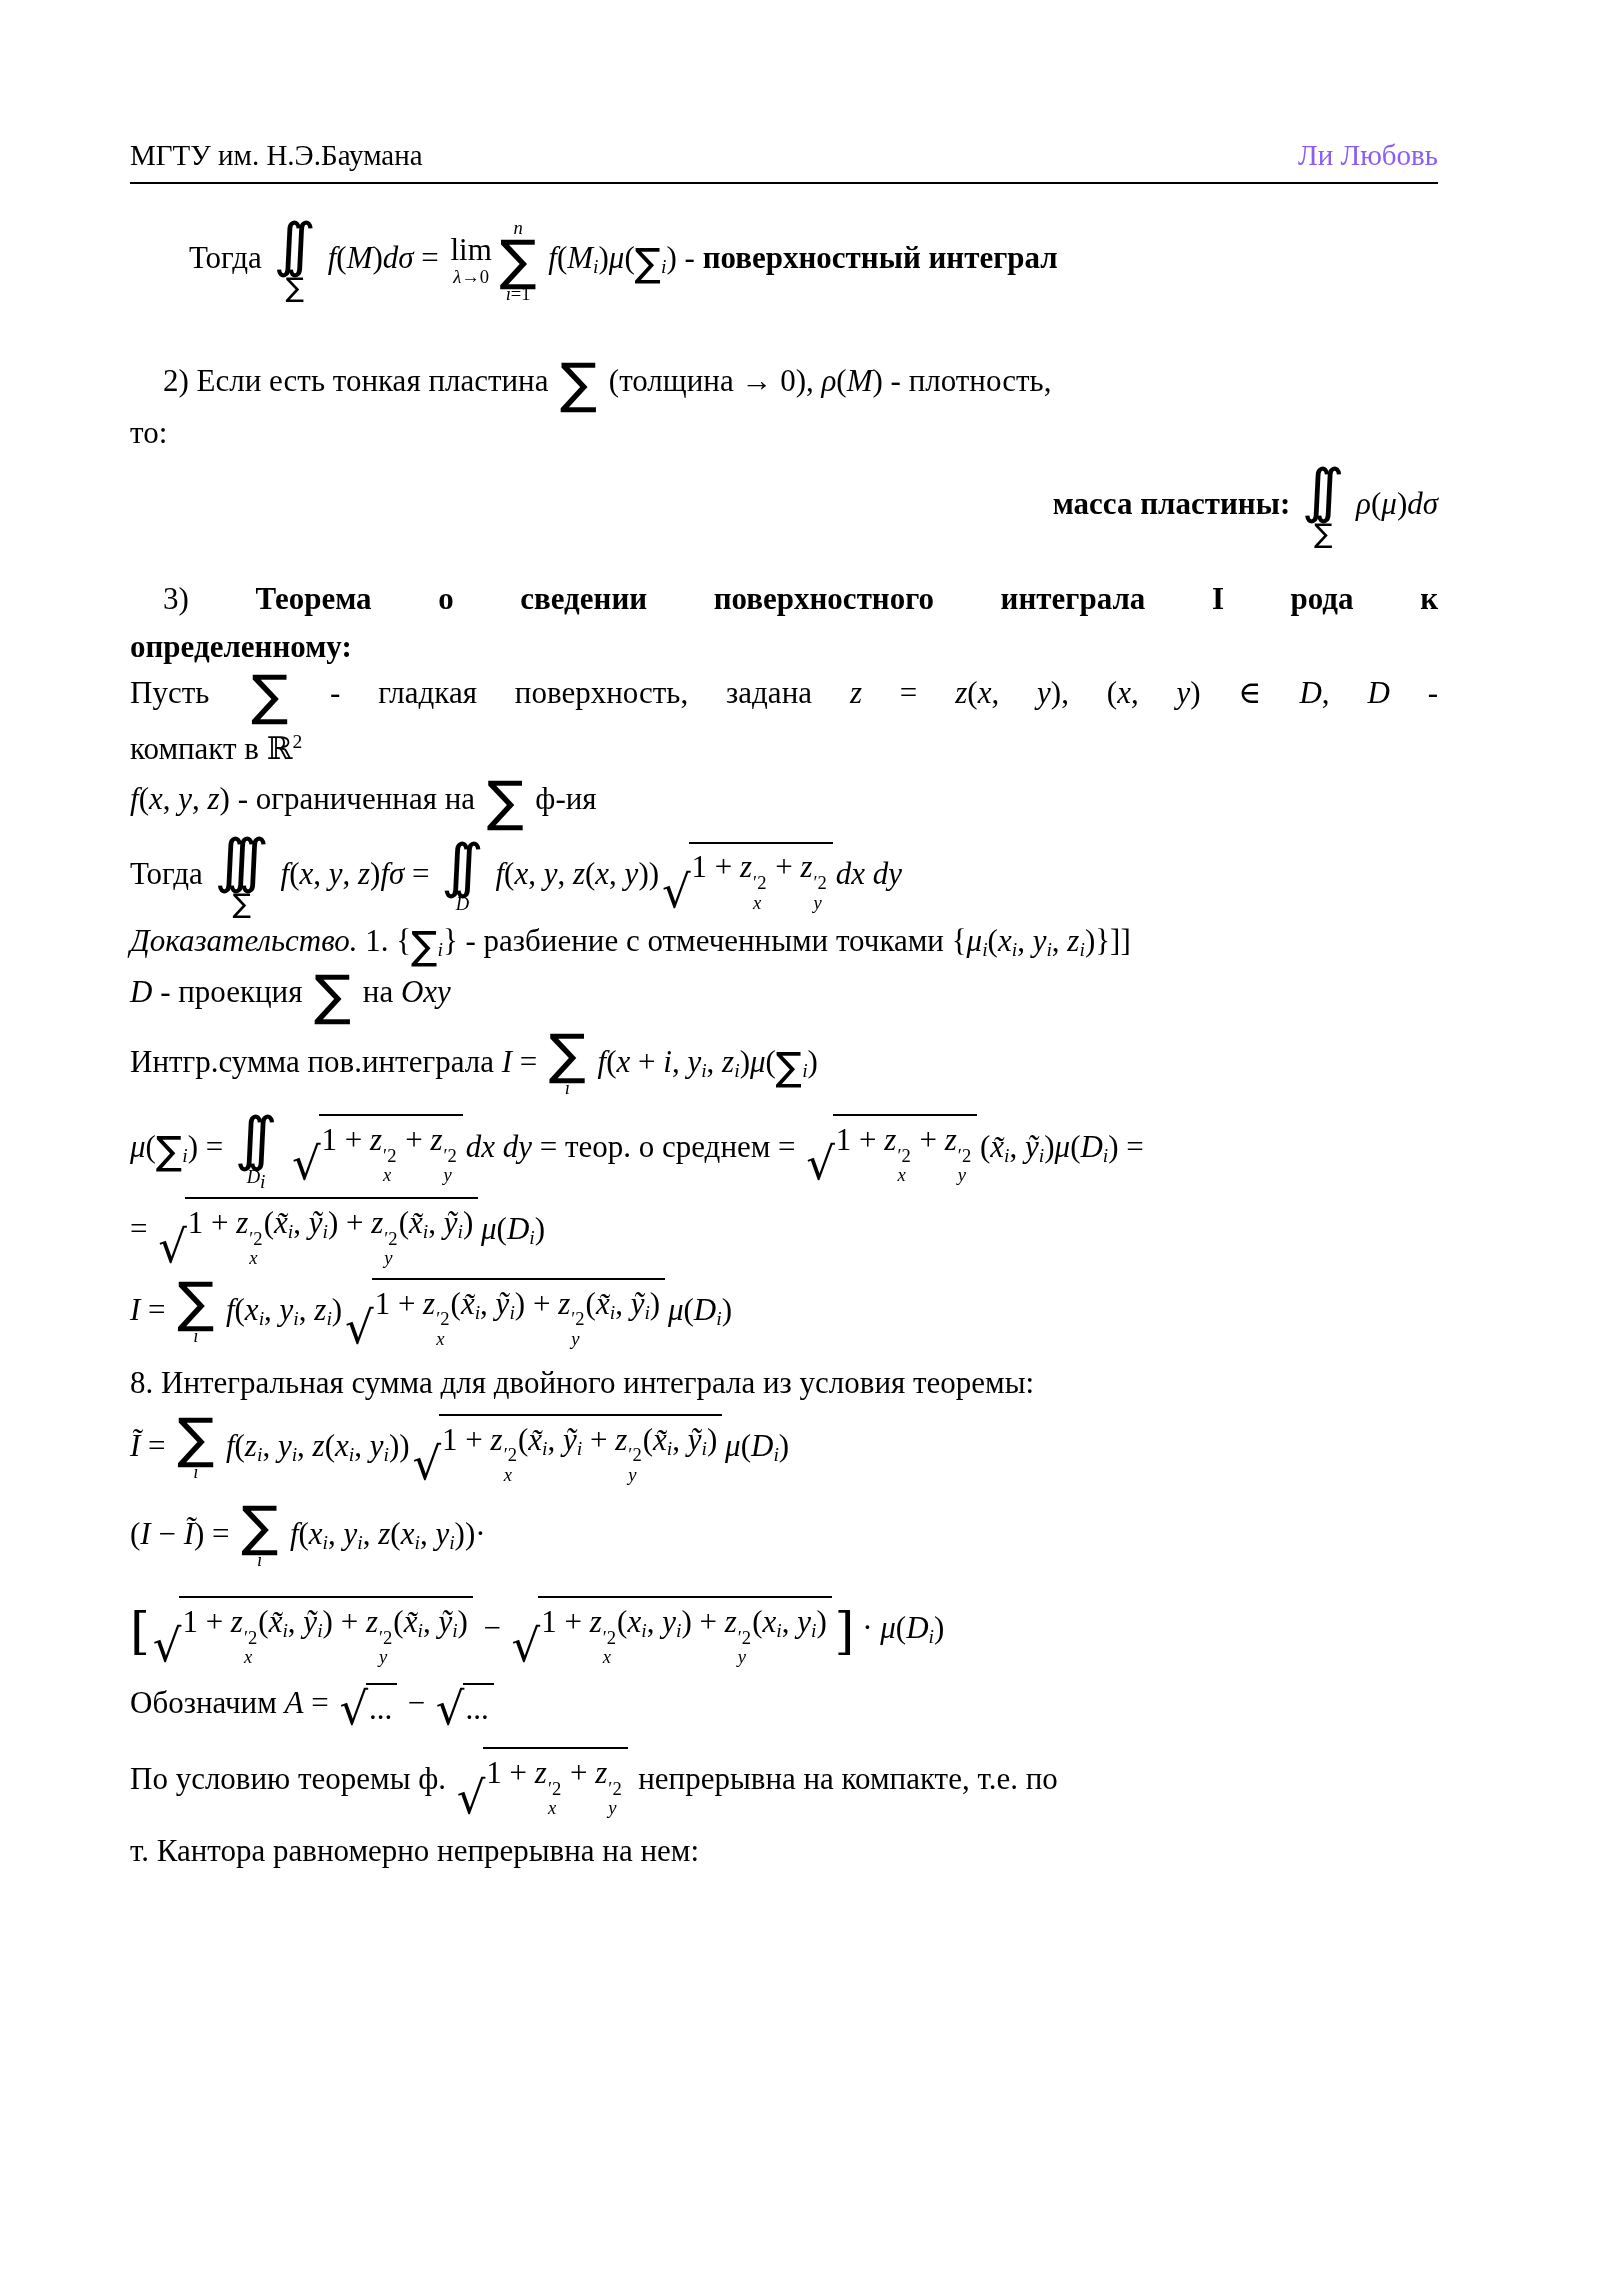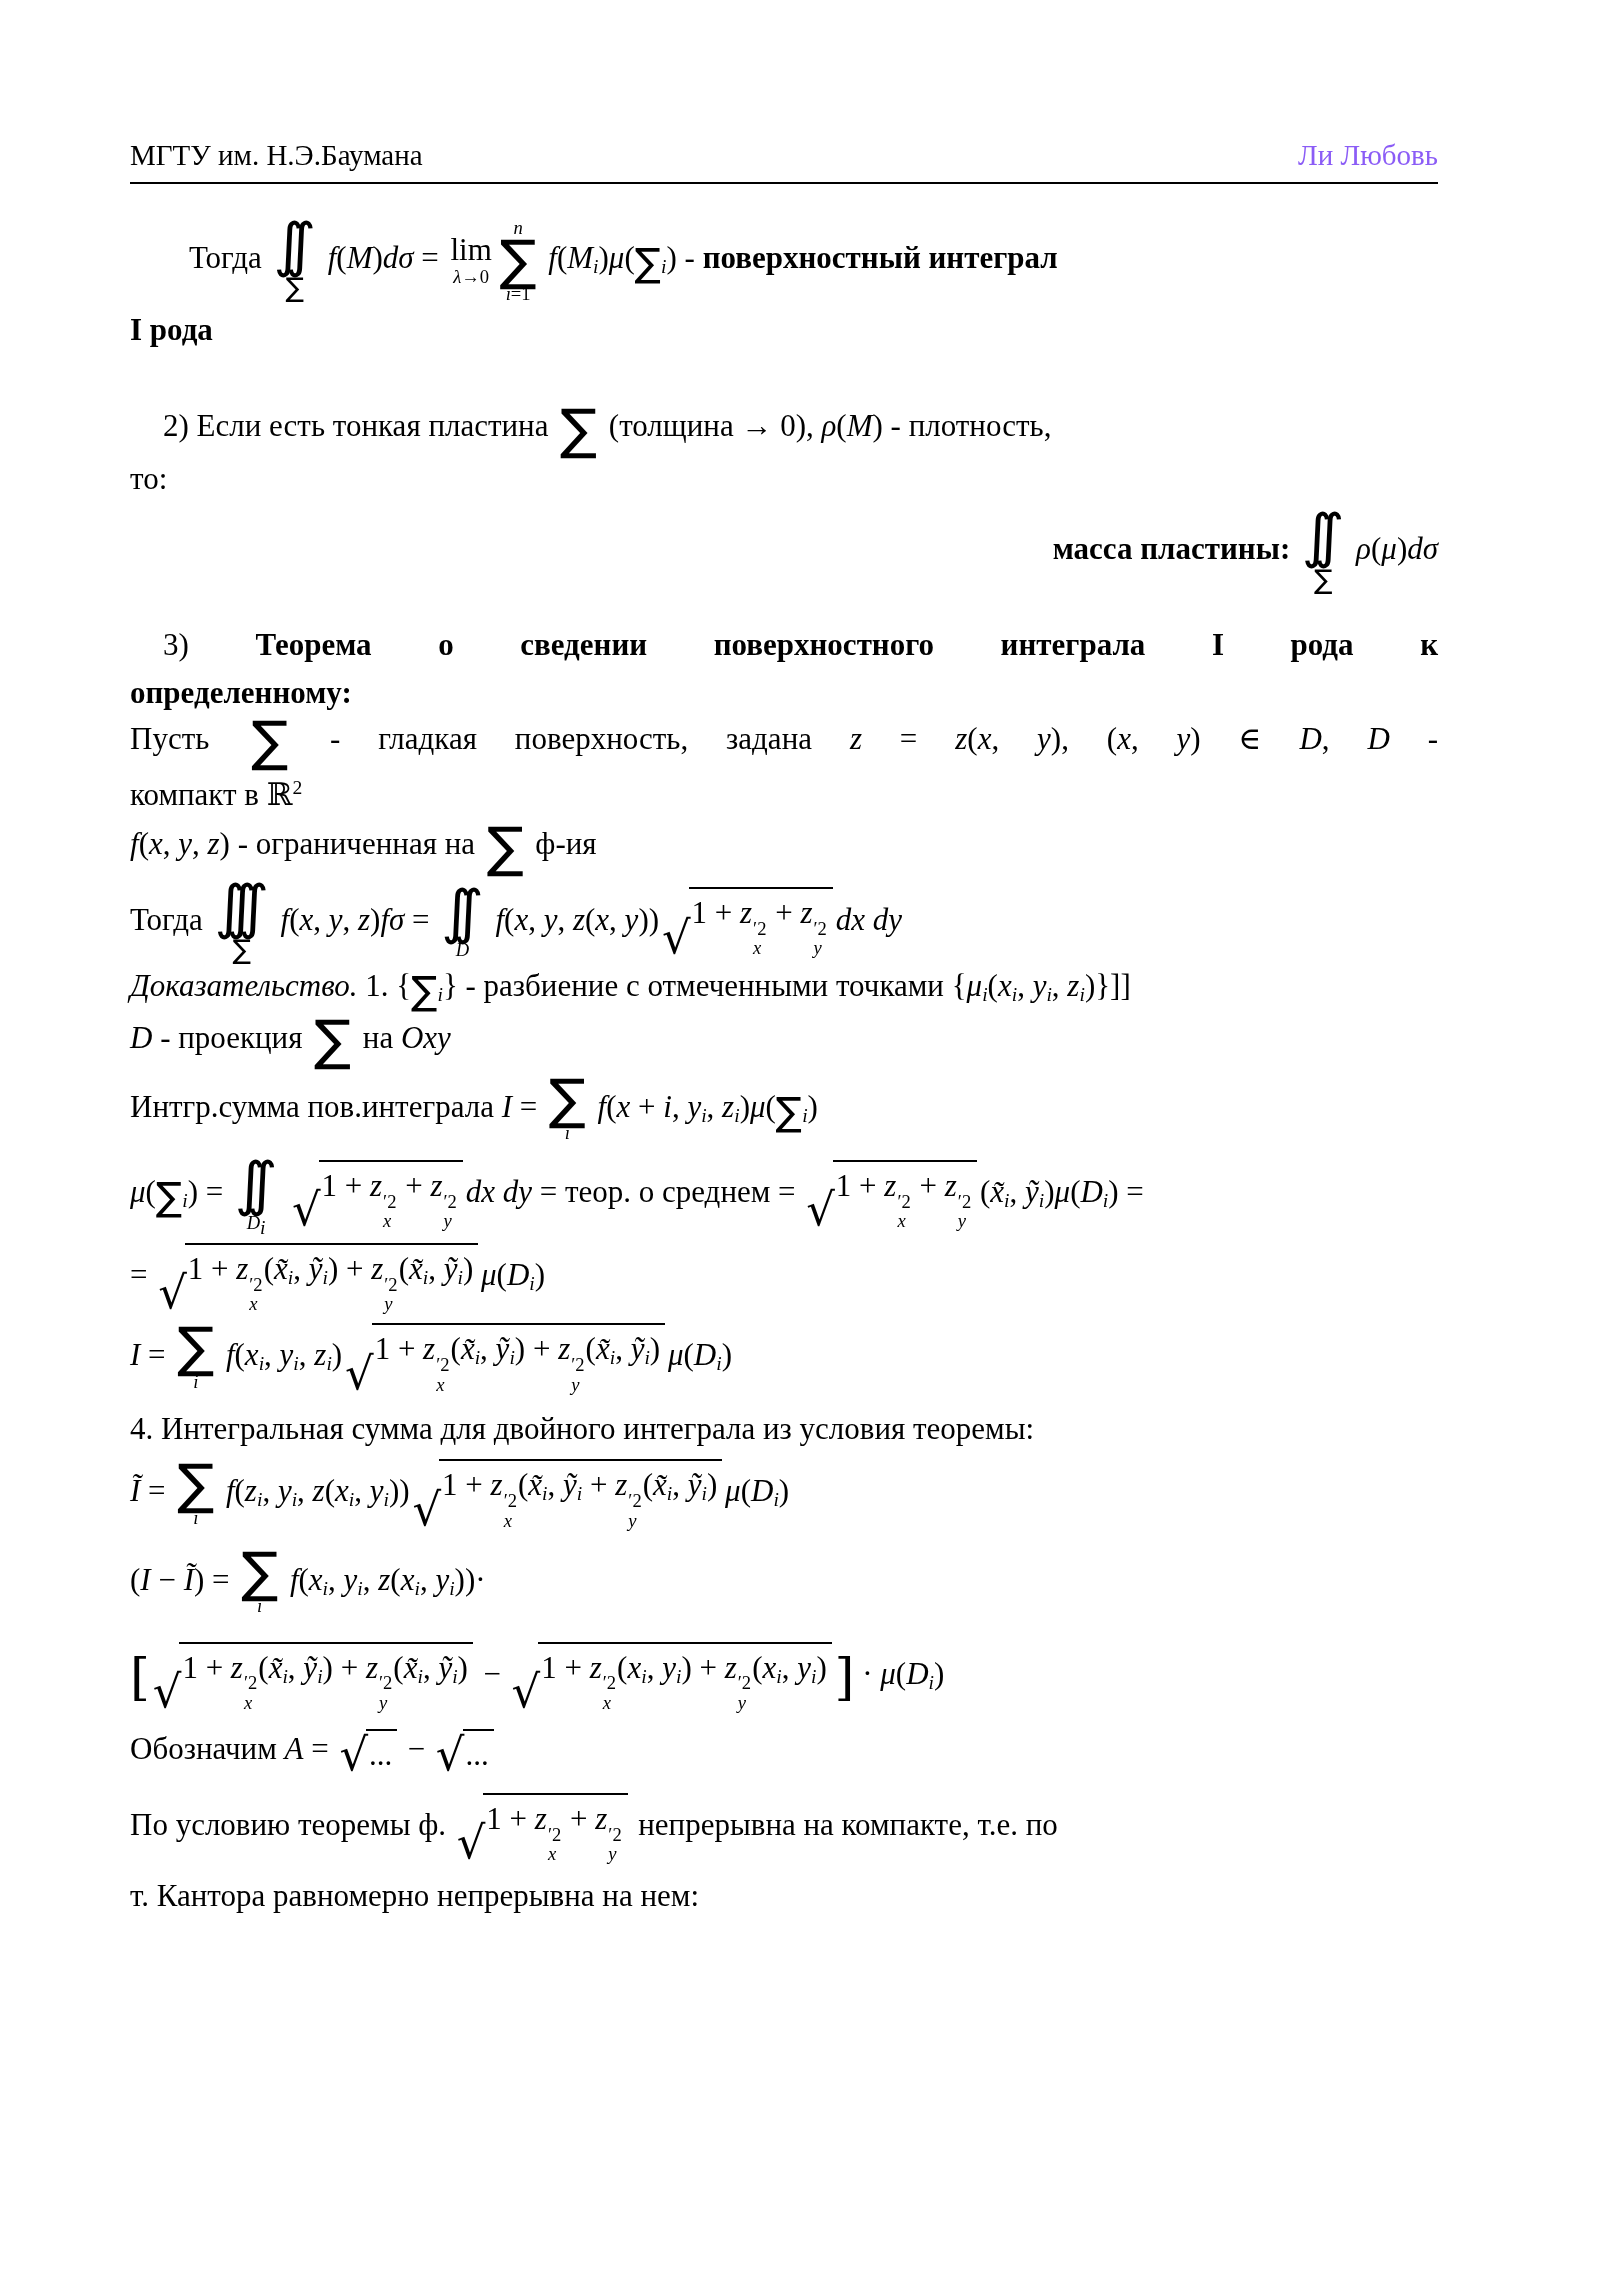--- a/index.html
+++ b/index.html
@@ -74,21 +74,20 @@
           <span class="op int">∫∫</span>
           <span class="un"><span class="usum">∑</span></span>
         </span> <i>f</i>(<i>M</i>)<i>dσ</i> = <span class="ou">
           <span class="limt">lim</span>
           <span class="un"><i>λ</i>→0</span>
         </span><span class="ou">
           <span class="ov"><i>n</i></span>
           <span class="op sum">∑</span>
           <span class="un"><i>i</i>=1</span>
         </span> <i>f</i>(<i>M</i><sub><i>i</i></sub>)<i>μ</i>(<span class="msum">∑</span><sub><i>i</i></sub>) - <b>поверхностный интеграл</b></div>
-    <div class="ln mt4"><b>I рода</b></div>
     <div class="ln ind mt56">2) Если есть тонкая пластина <span class="ou">
           <span class="op sum">∑</span>
         </span> (толщина → 0), <i>ρ</i>(<i>M</i>) - плотность,</div>
     <div class="ln mt6">то:</div>
     <div class="ln ctr mt10"><b>масса пластины: </b> <span class="ou">
           <span class="op int">∫∫</span>
           <span class="un"><span class="usum">∑</span></span>
         </span> <i>ρ</i>(<i>μ</i>)<i>dσ</i></div>
     <div class="ln ind jst mt30">3) <b>Теорема о сведении поверхностного интеграла I рода к</b></div>
     <div class="ln mt6"><b>определенному:</b></div>
@@ -161,21 +160,21 @@
         </span> <i>f</i>(<i>x</i><sub><i>i</i></sub>, <i>y</i><sub><i>i</i></sub>, <i>z</i><sub><i>i</i></sub>)<span class="sqrt">
           <span class="rsign">√</span>
           <span class="rad">1 + <i>z</i><span class="ss">
               <span>′2</span>
               <span><i>x</i></span>
             </span>(<i>x̃</i><sub><i>i</i></sub>, <i>ỹ</i><sub><i>i</i></sub>) + <i>z</i><span class="ss">
               <span>′2</span>
               <span><i>y</i></span>
             </span>(<i>x̃</i><sub><i>i</i></sub>, <i>ỹ</i><sub><i>i</i></sub>)</span>
         </span><i>μ</i>(<i>D</i><sub><i>i</i></sub>)</div>
-    <div class="ln tx mt14">4. Интегральная сумма для двойного интеграла из условия теоремы:</div>
+    <div class="ln tx mt14">8. Интегральная сумма для двойного интеграла из условия теоремы:</div>
     <div class="ln mt10"><i>Ĩ</i> = <span class="ou">
           <span class="op sum">∑</span>
           <span class="un"><i>i</i></span>
         </span> <i>f</i>(<i>z</i><sub><i>i</i></sub>, <i>y</i><sub><i>i</i></sub>, <i>z</i>(<i>x</i><sub><i>i</i></sub>, <i>y</i><sub><i>i</i></sub>))<span class="sqrt">
           <span class="rsign">√</span>
           <span class="rad">1 + <i>z</i><span class="ss">
               <span>′2</span>
               <span><i>x</i></span>
             </span>(<i>x̃</i><sub><i>i</i></sub>, <i>ỹ</i><sub><i>i</i></sub> + <i>z</i><span class="ss">
               <span>′2</span>

